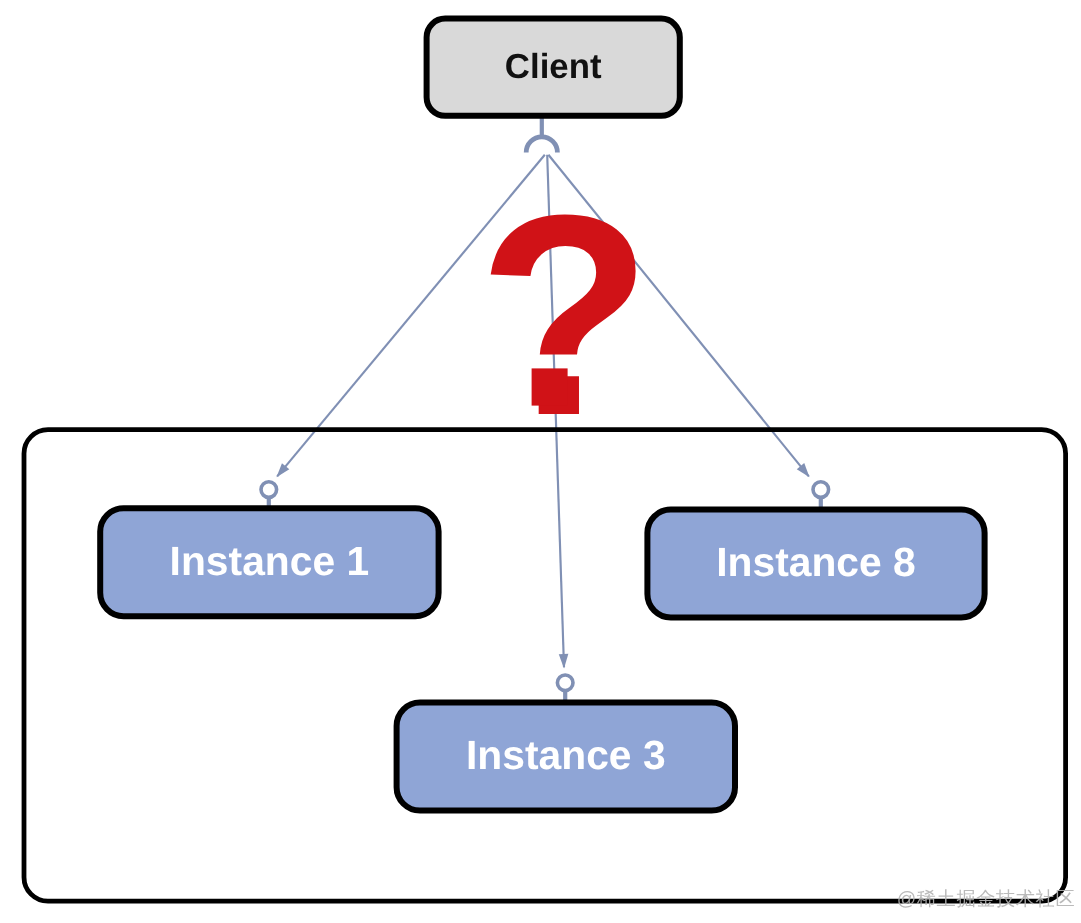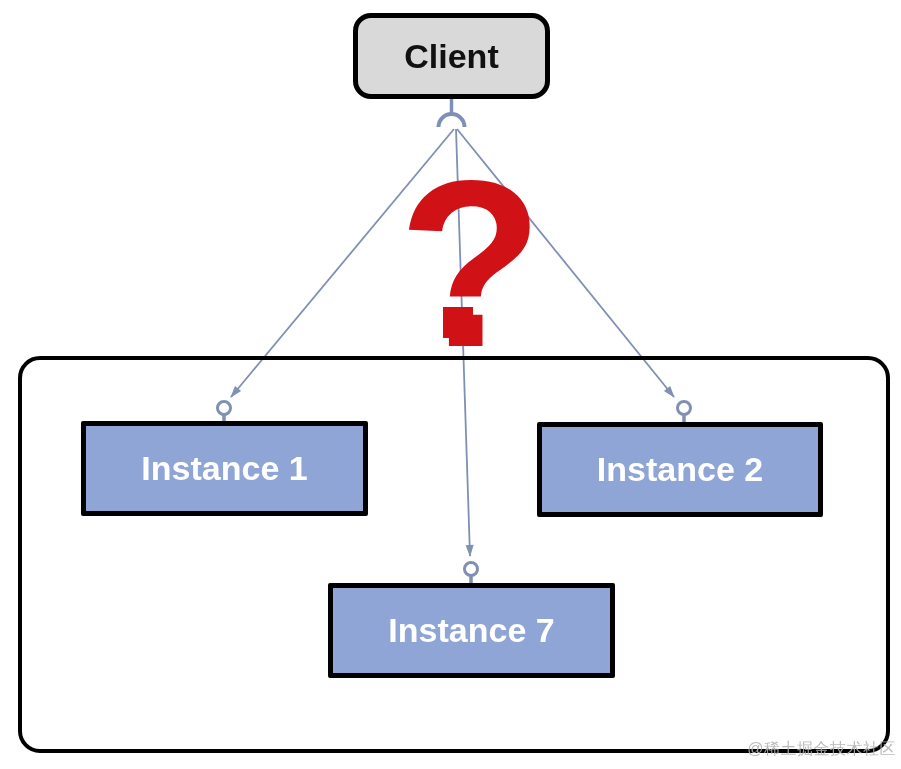--- a/index.html
+++ b/index.html
@@ -19,32 +19,32 @@
   .node {
     position: absolute;
     box-sizing: border-box;
     border: 5px solid var(--border-color, #000);
     display: flex;
     align-items: center;
     justify-content: center;
   }
   .client-box {
     left: 353px; top: 13px;
-    width: 197px; height: 86px;
+    width: 216px; height: 86px;
     background: var(--client-fill, #d9d9d9);
     border-radius: 18px;
-    font-size: 34px;
+    font-size: 29px;
     font-weight: bold;
     color: #111;
     z-index: 3;
   }
   .instance-box {
     width: 287px; height: 95px;
     background: var(--instance-fill, #8fa5d6);
-    border-radius: 2px;
+    border-radius: 22px;
     font-size: 34px;
     font-weight: bold;
     color: #ffffff;
     z-index: 3;
   }
   .instance-1 { left: 81px;  top: 421px; }
   .instance-2 { left: 537px; top: 422px; width: 286px; }
   .instance-3 { left: 328px; top: 583px; }
   .container-box {
     position: absolute;
@@ -142,21 +142,21 @@
   <div class="node client-box">
     <span>Client</span>
   </div>
 
   <div class="container-box"></div>
 
   <div class="node instance-box instance-1">
     <span>Instance 1</span>
   </div>
   <div class="node instance-box instance-2">
-    <span>Instance 2</span>
+    <span>Instance 8</span>
   </div>
   <div class="node instance-box instance-3">
-    <span>Instance 7</span>
+    <span>Instance 3</span>
   </div>
 
   <div class="watermark">@稀土掘金技术社区</div>
 
 </div>
 
 </body></html>

